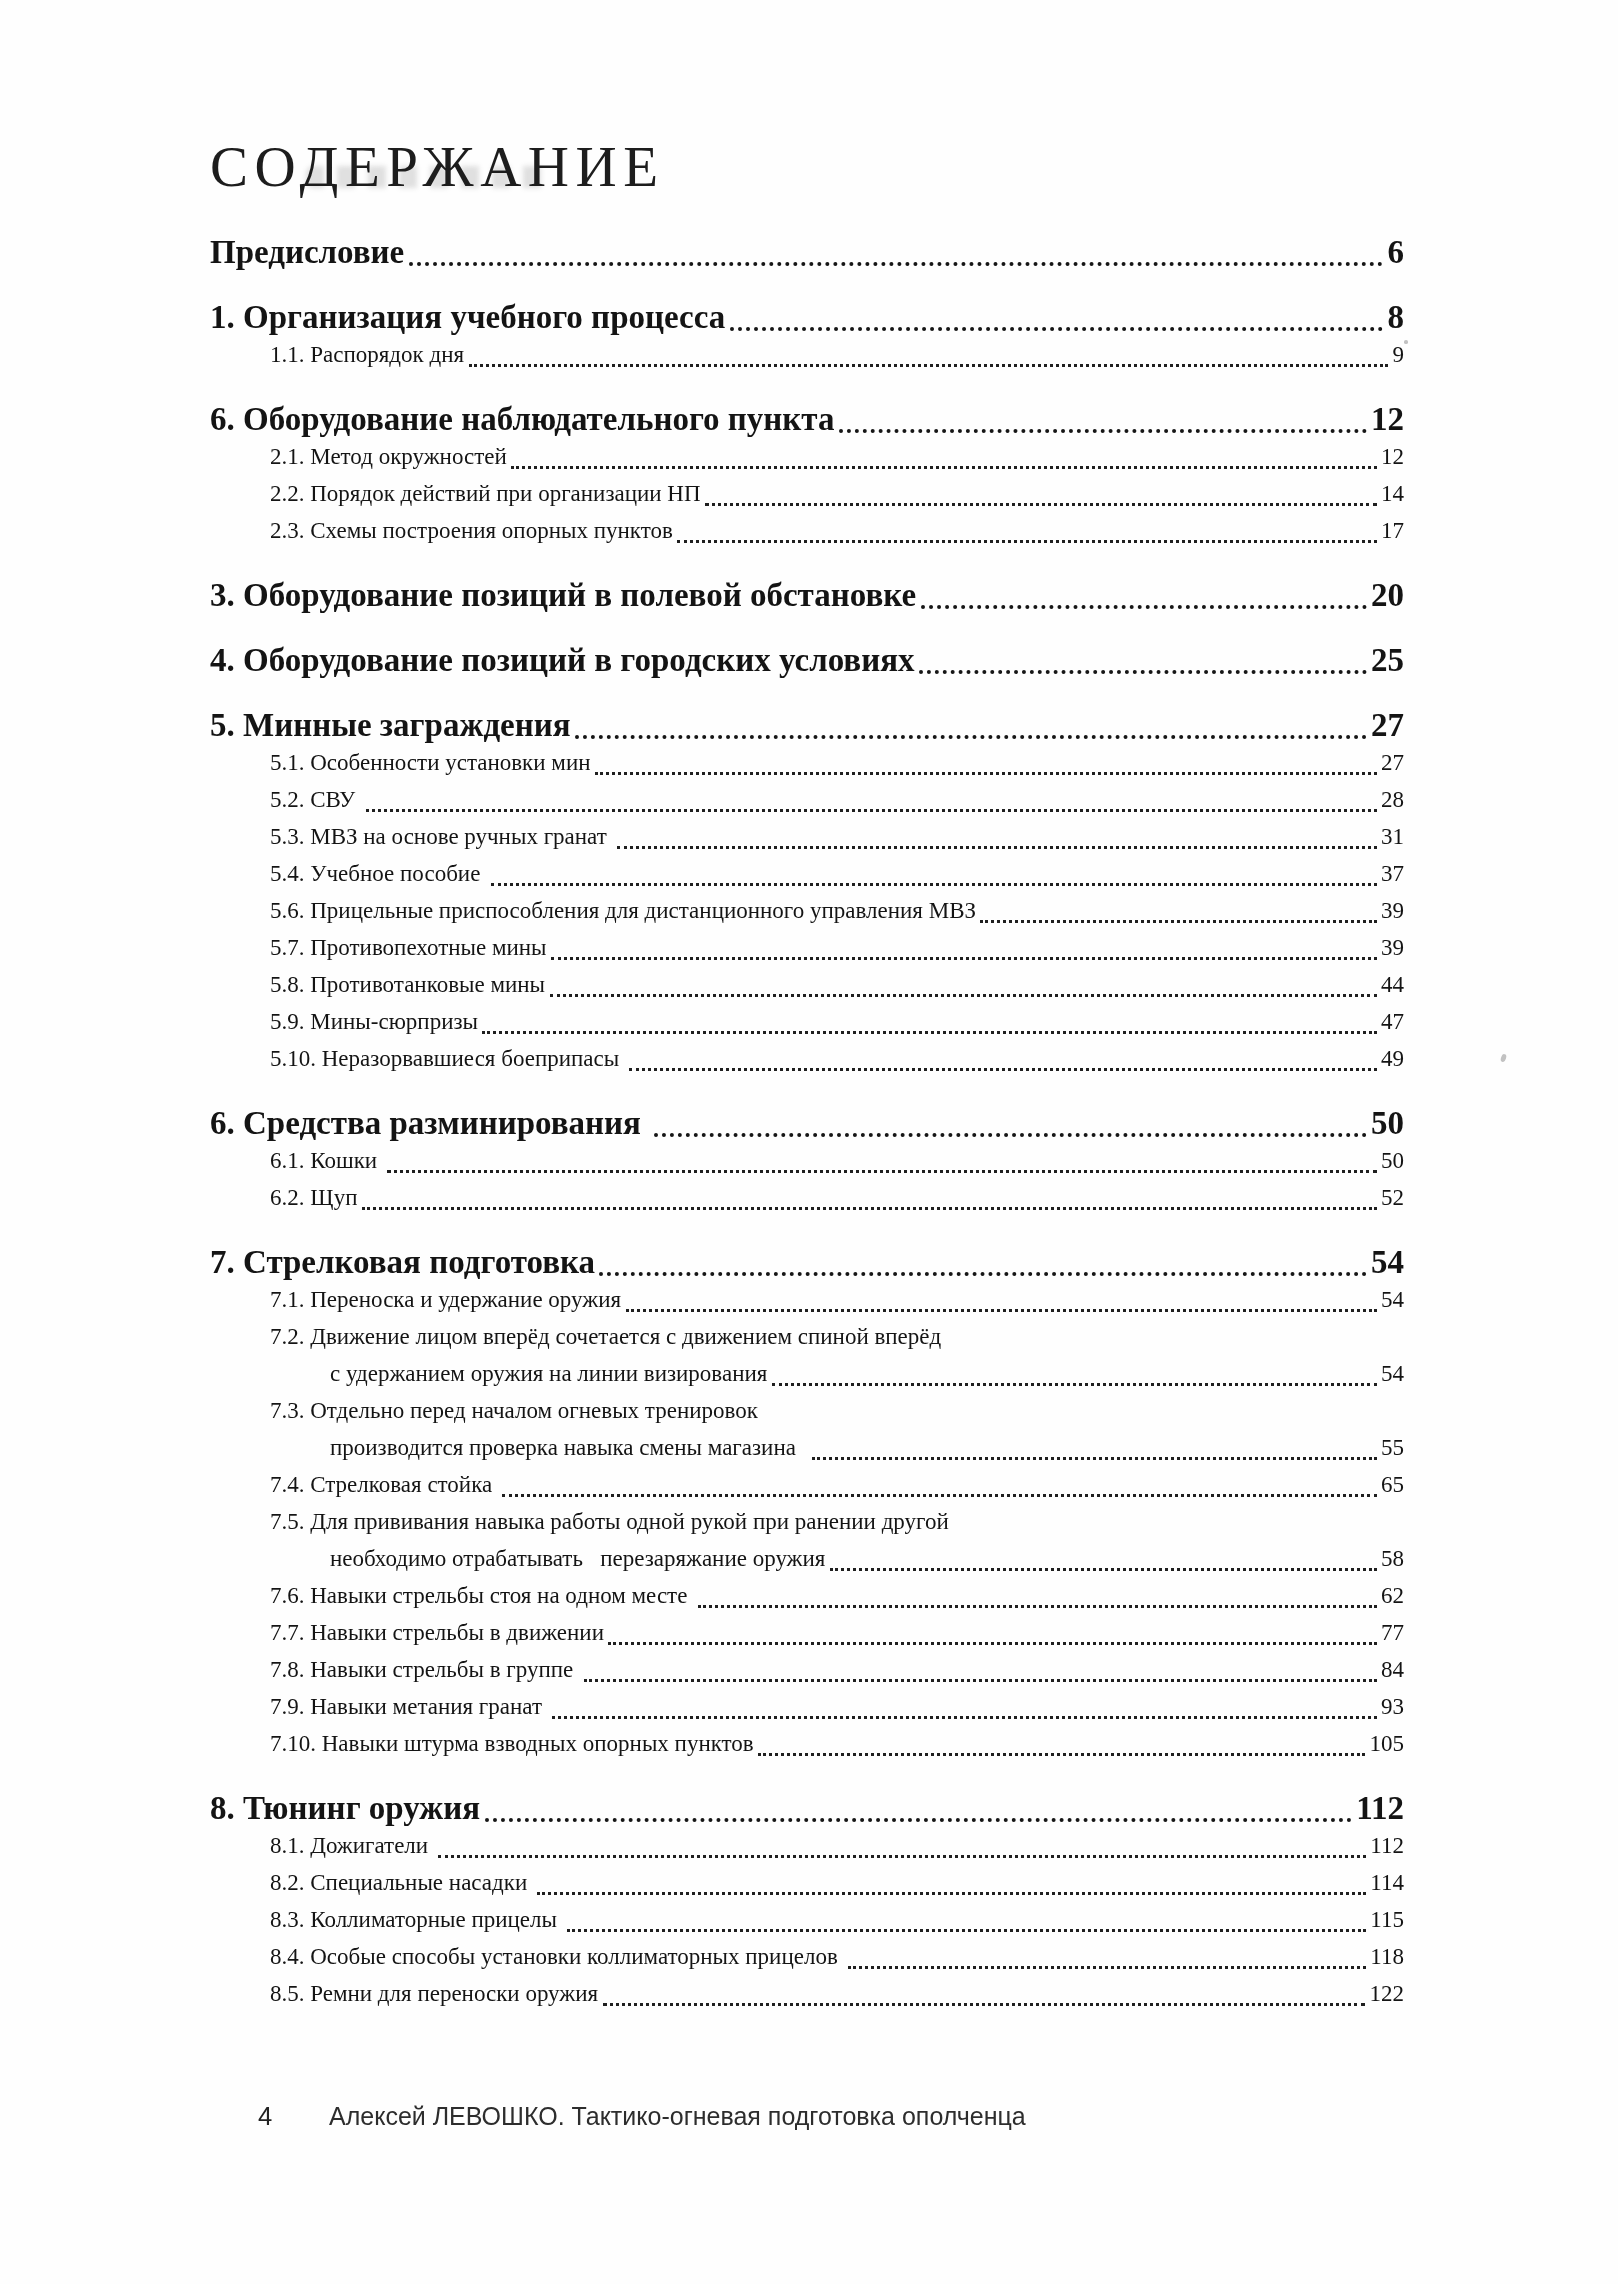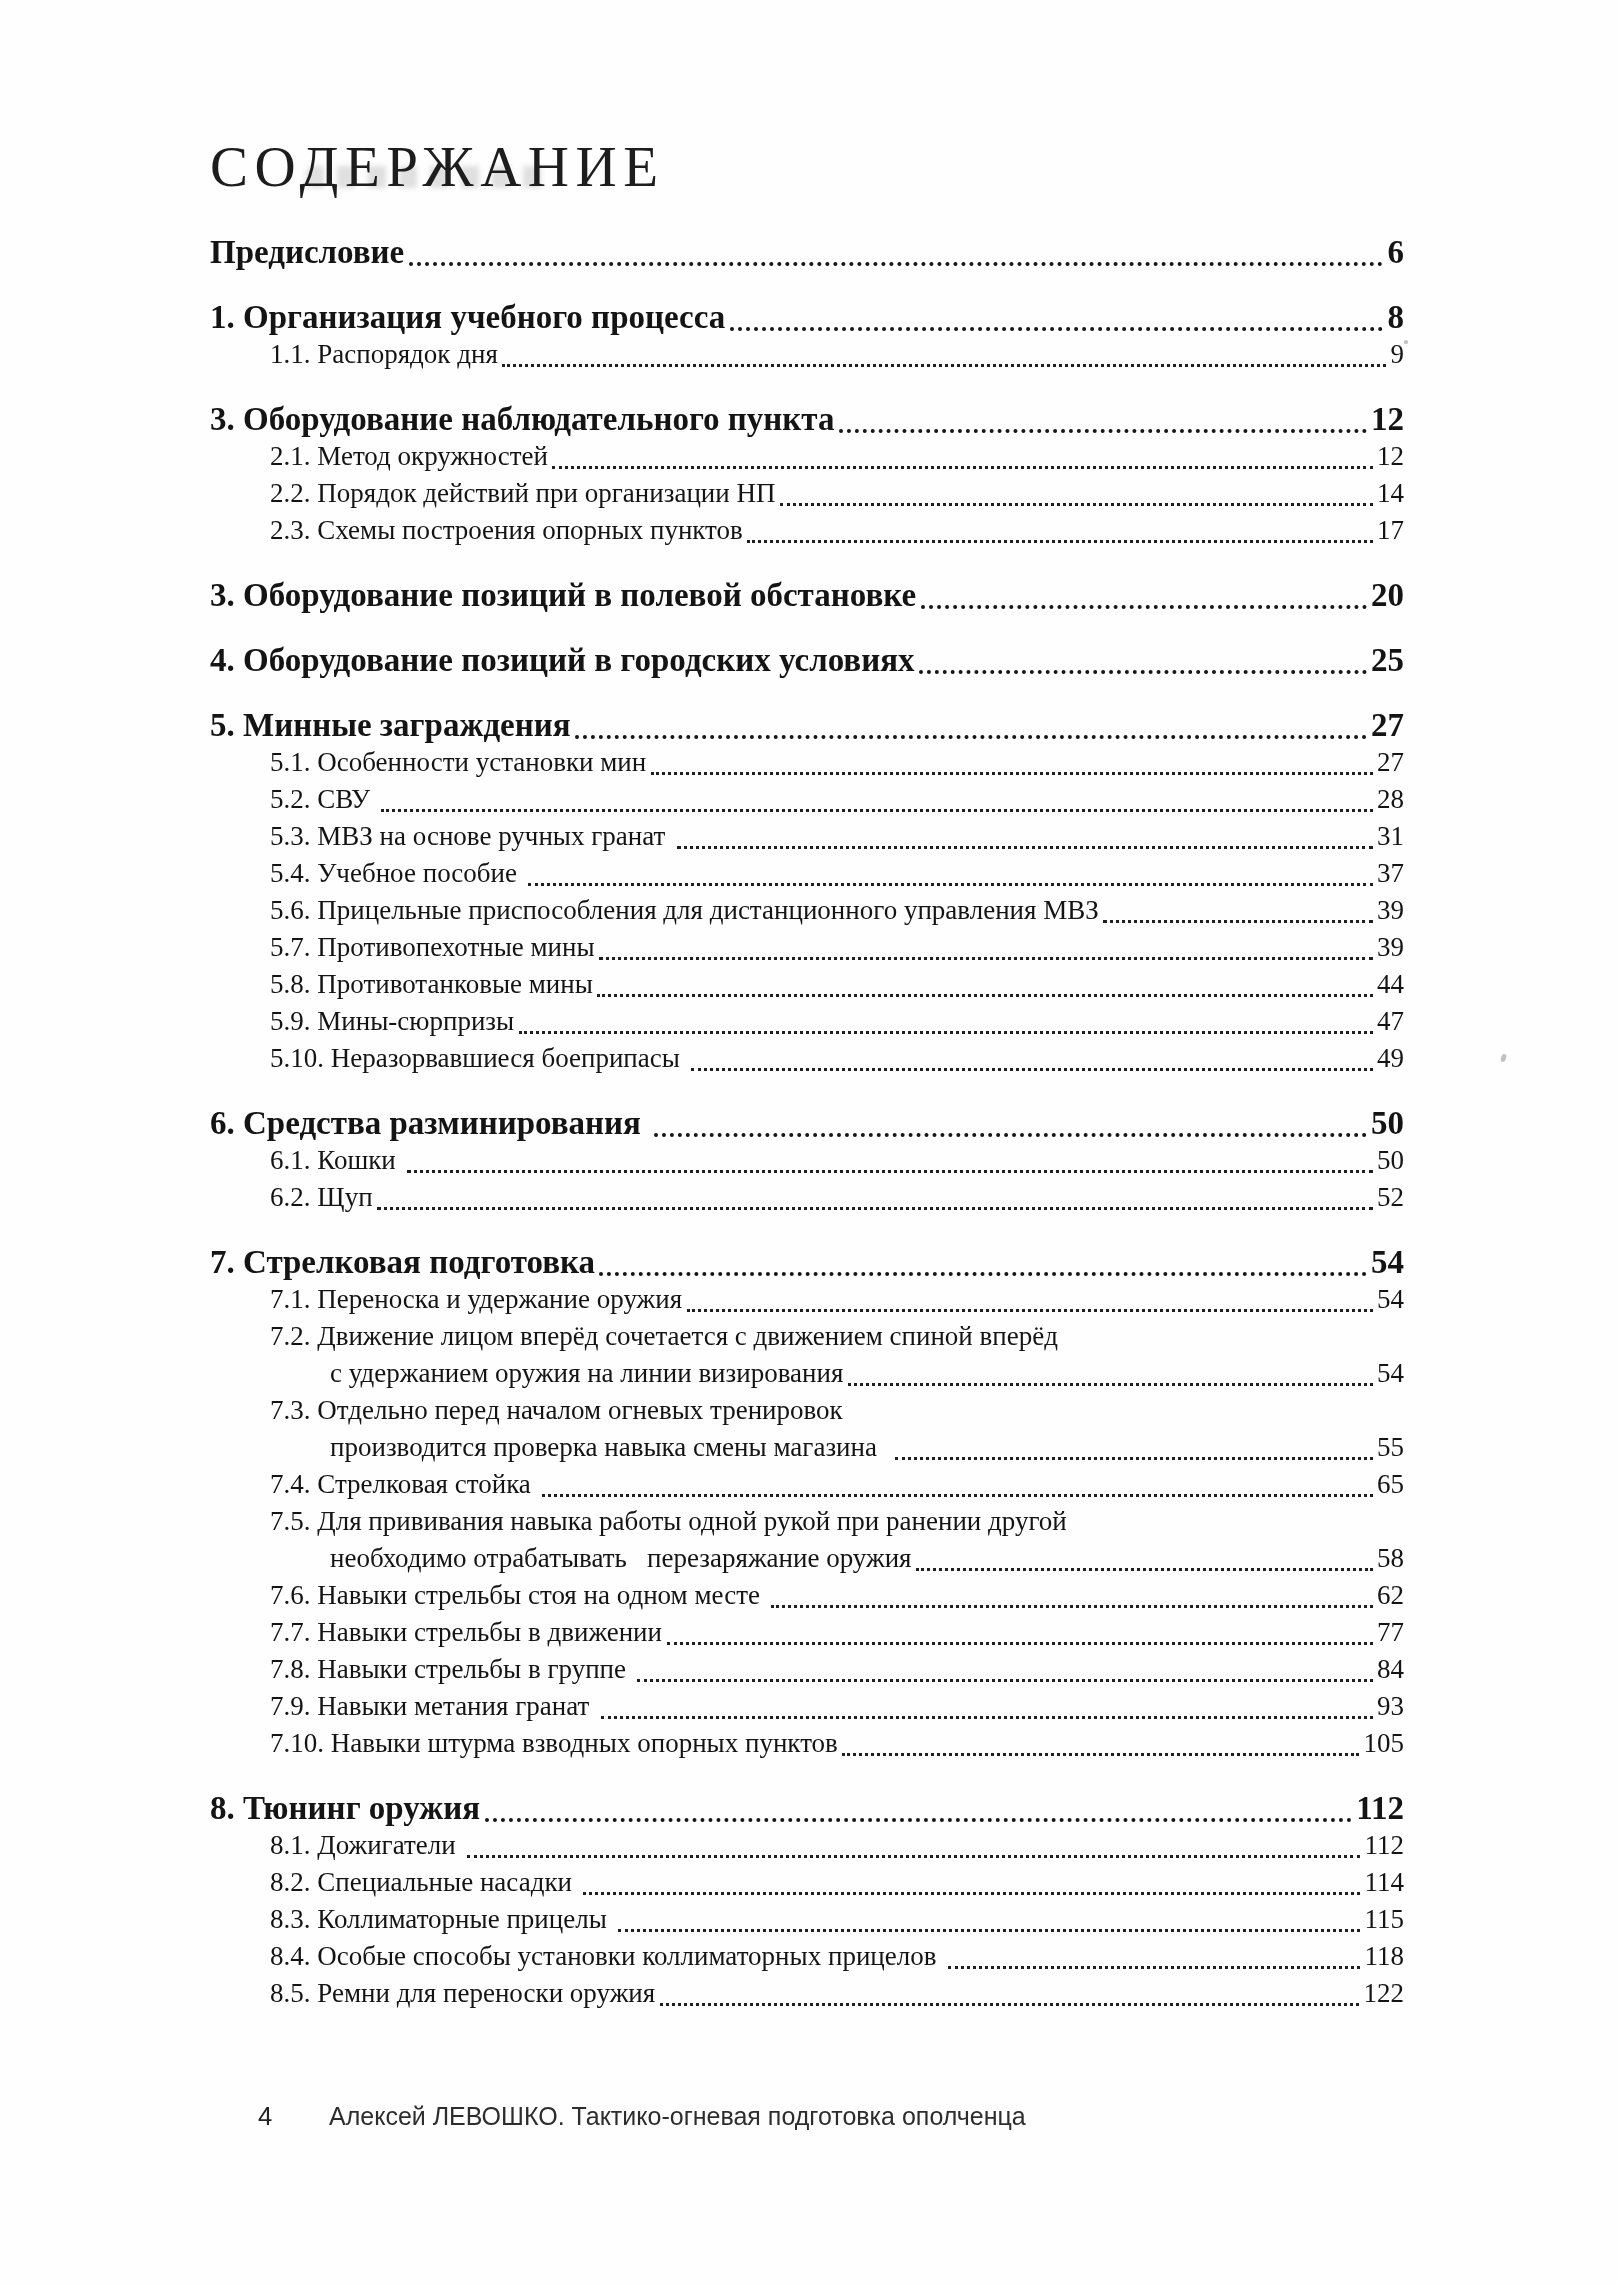--- a/index.html
+++ b/index.html
@@ -18,21 +18,21 @@
   .speck.s1{left:1501px;top:1054px;width:4.6px;height:8.2px;transform:rotate(18deg);}
   .speck.s2{left:1404px;top:340px;width:3.7px;height:3.7px;}
 
   h1.title{
     position:absolute;top:137px;left:210px;width:1194px;margin:0;
     text-align:left;font-size:57px;line-height:60px;font-weight:normal;
     letter-spacing:.115em;color:#1d1d1d;
   }
 
   #toc{position:absolute;left:210px;top:234px;width:1194px;}
-  .row{display:flex;height:37px;line-height:37px;font-size:27px;}
+  .row{display:flex;height:37px;line-height:37px;font-size:23px;}
   .row.b{font-weight:bold;font-size:33px;}
   .row.gap{margin-top:28px;text-align:center;}
   .row.lvl-1{padding-left:60px;}
   .row.lvl-2{padding-left:120px;}
   .t{white-space:pre;}
   .pg{white-space:pre;}
   .leader{flex:1;position:relative;margin:0 2.7px;min-width:9.1px;}
   .leader::after{
     content:"";position:absolute;left:1.8px;right:1.8px;bottom:6.4px;
     border-bottom:3.7px dotted #1f1f1f;
@@ -66,21 +66,21 @@
         <span class="t">1. Организация учебного процесса</span>
         <span class="leader"></span>
         <span class="pg">8</span>
       </div>
       <div class="row lvl-1">
         <span class="t">1.1. Распорядок дня</span>
         <span class="leader"></span>
         <span class="pg">9</span>
       </div>
       <div class="row lvl-0 b gap">
-        <span class="t">3. Оборудование наблюдательного пункта</span>
+        <span class="t">6. Оборудование наблюдательного пункта</span>
         <span class="leader"></span>
         <span class="pg">12</span>
       </div>
       <div class="row lvl-1">
         <span class="t">2.1. Метод окружностей</span>
         <span class="leader"></span>
         <span class="pg">12</span>
       </div>
       <div class="row lvl-1">
         <span class="t">2.2. Порядок действий при организации НП</span>

